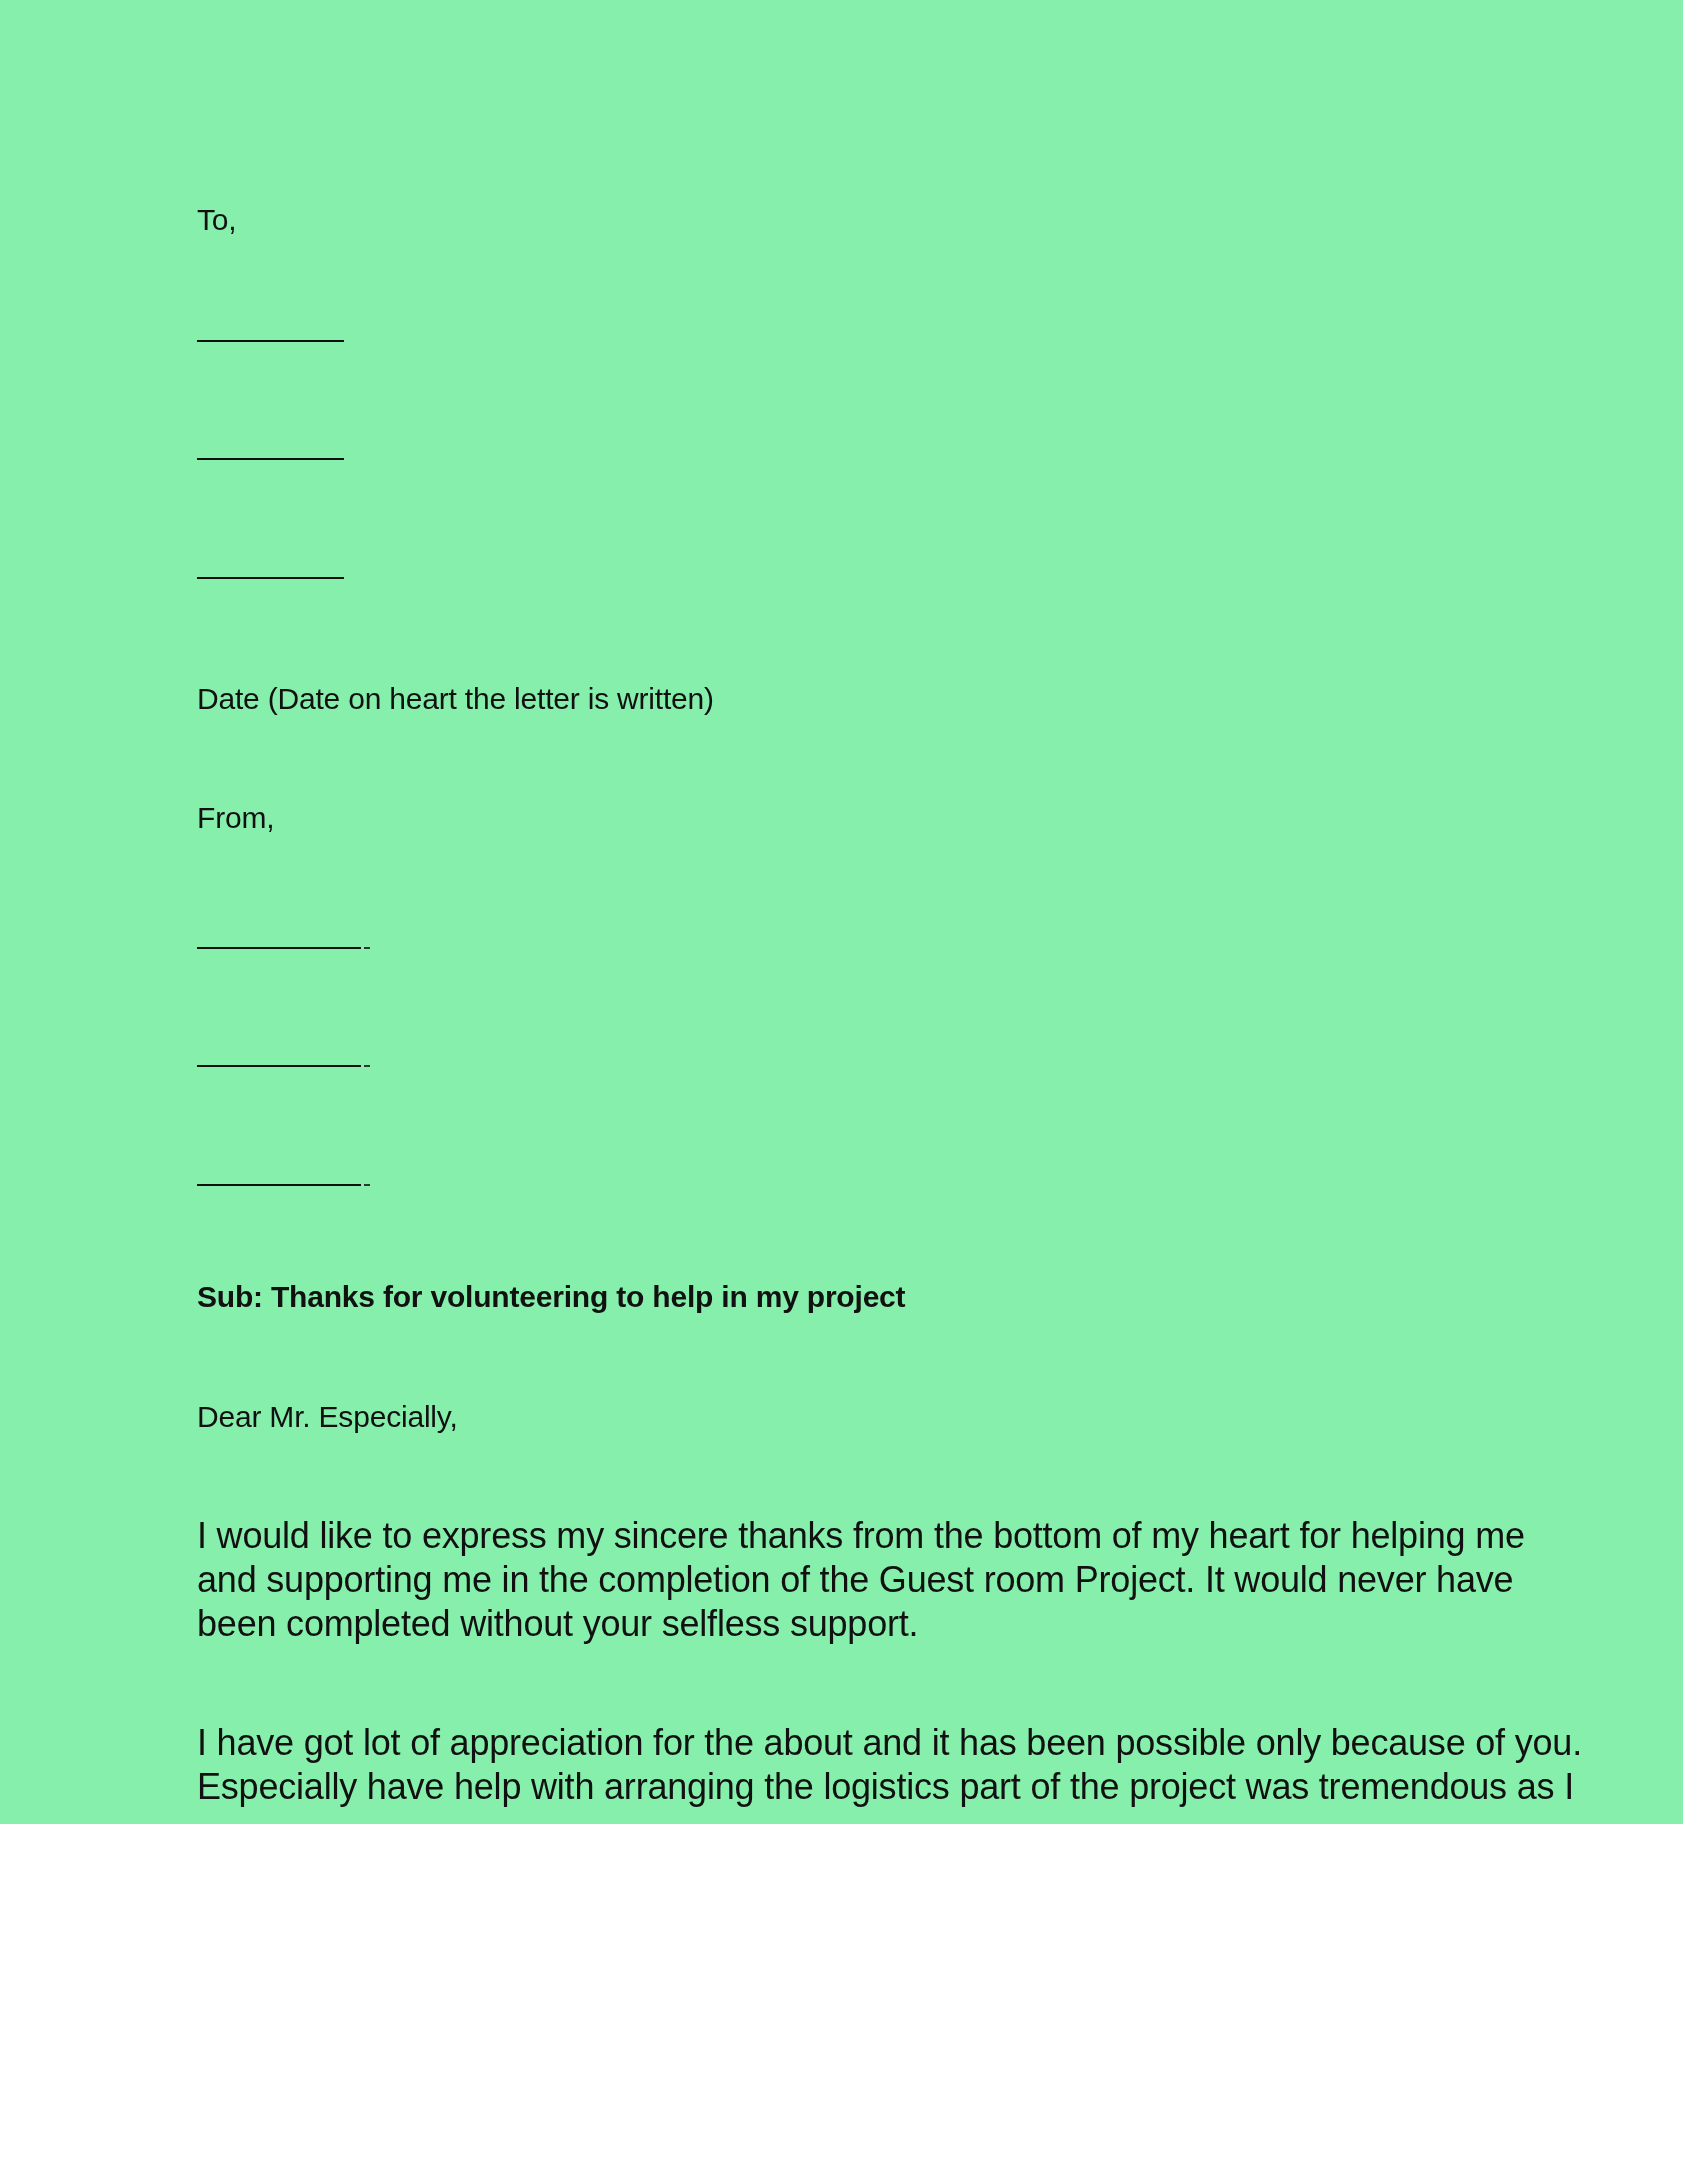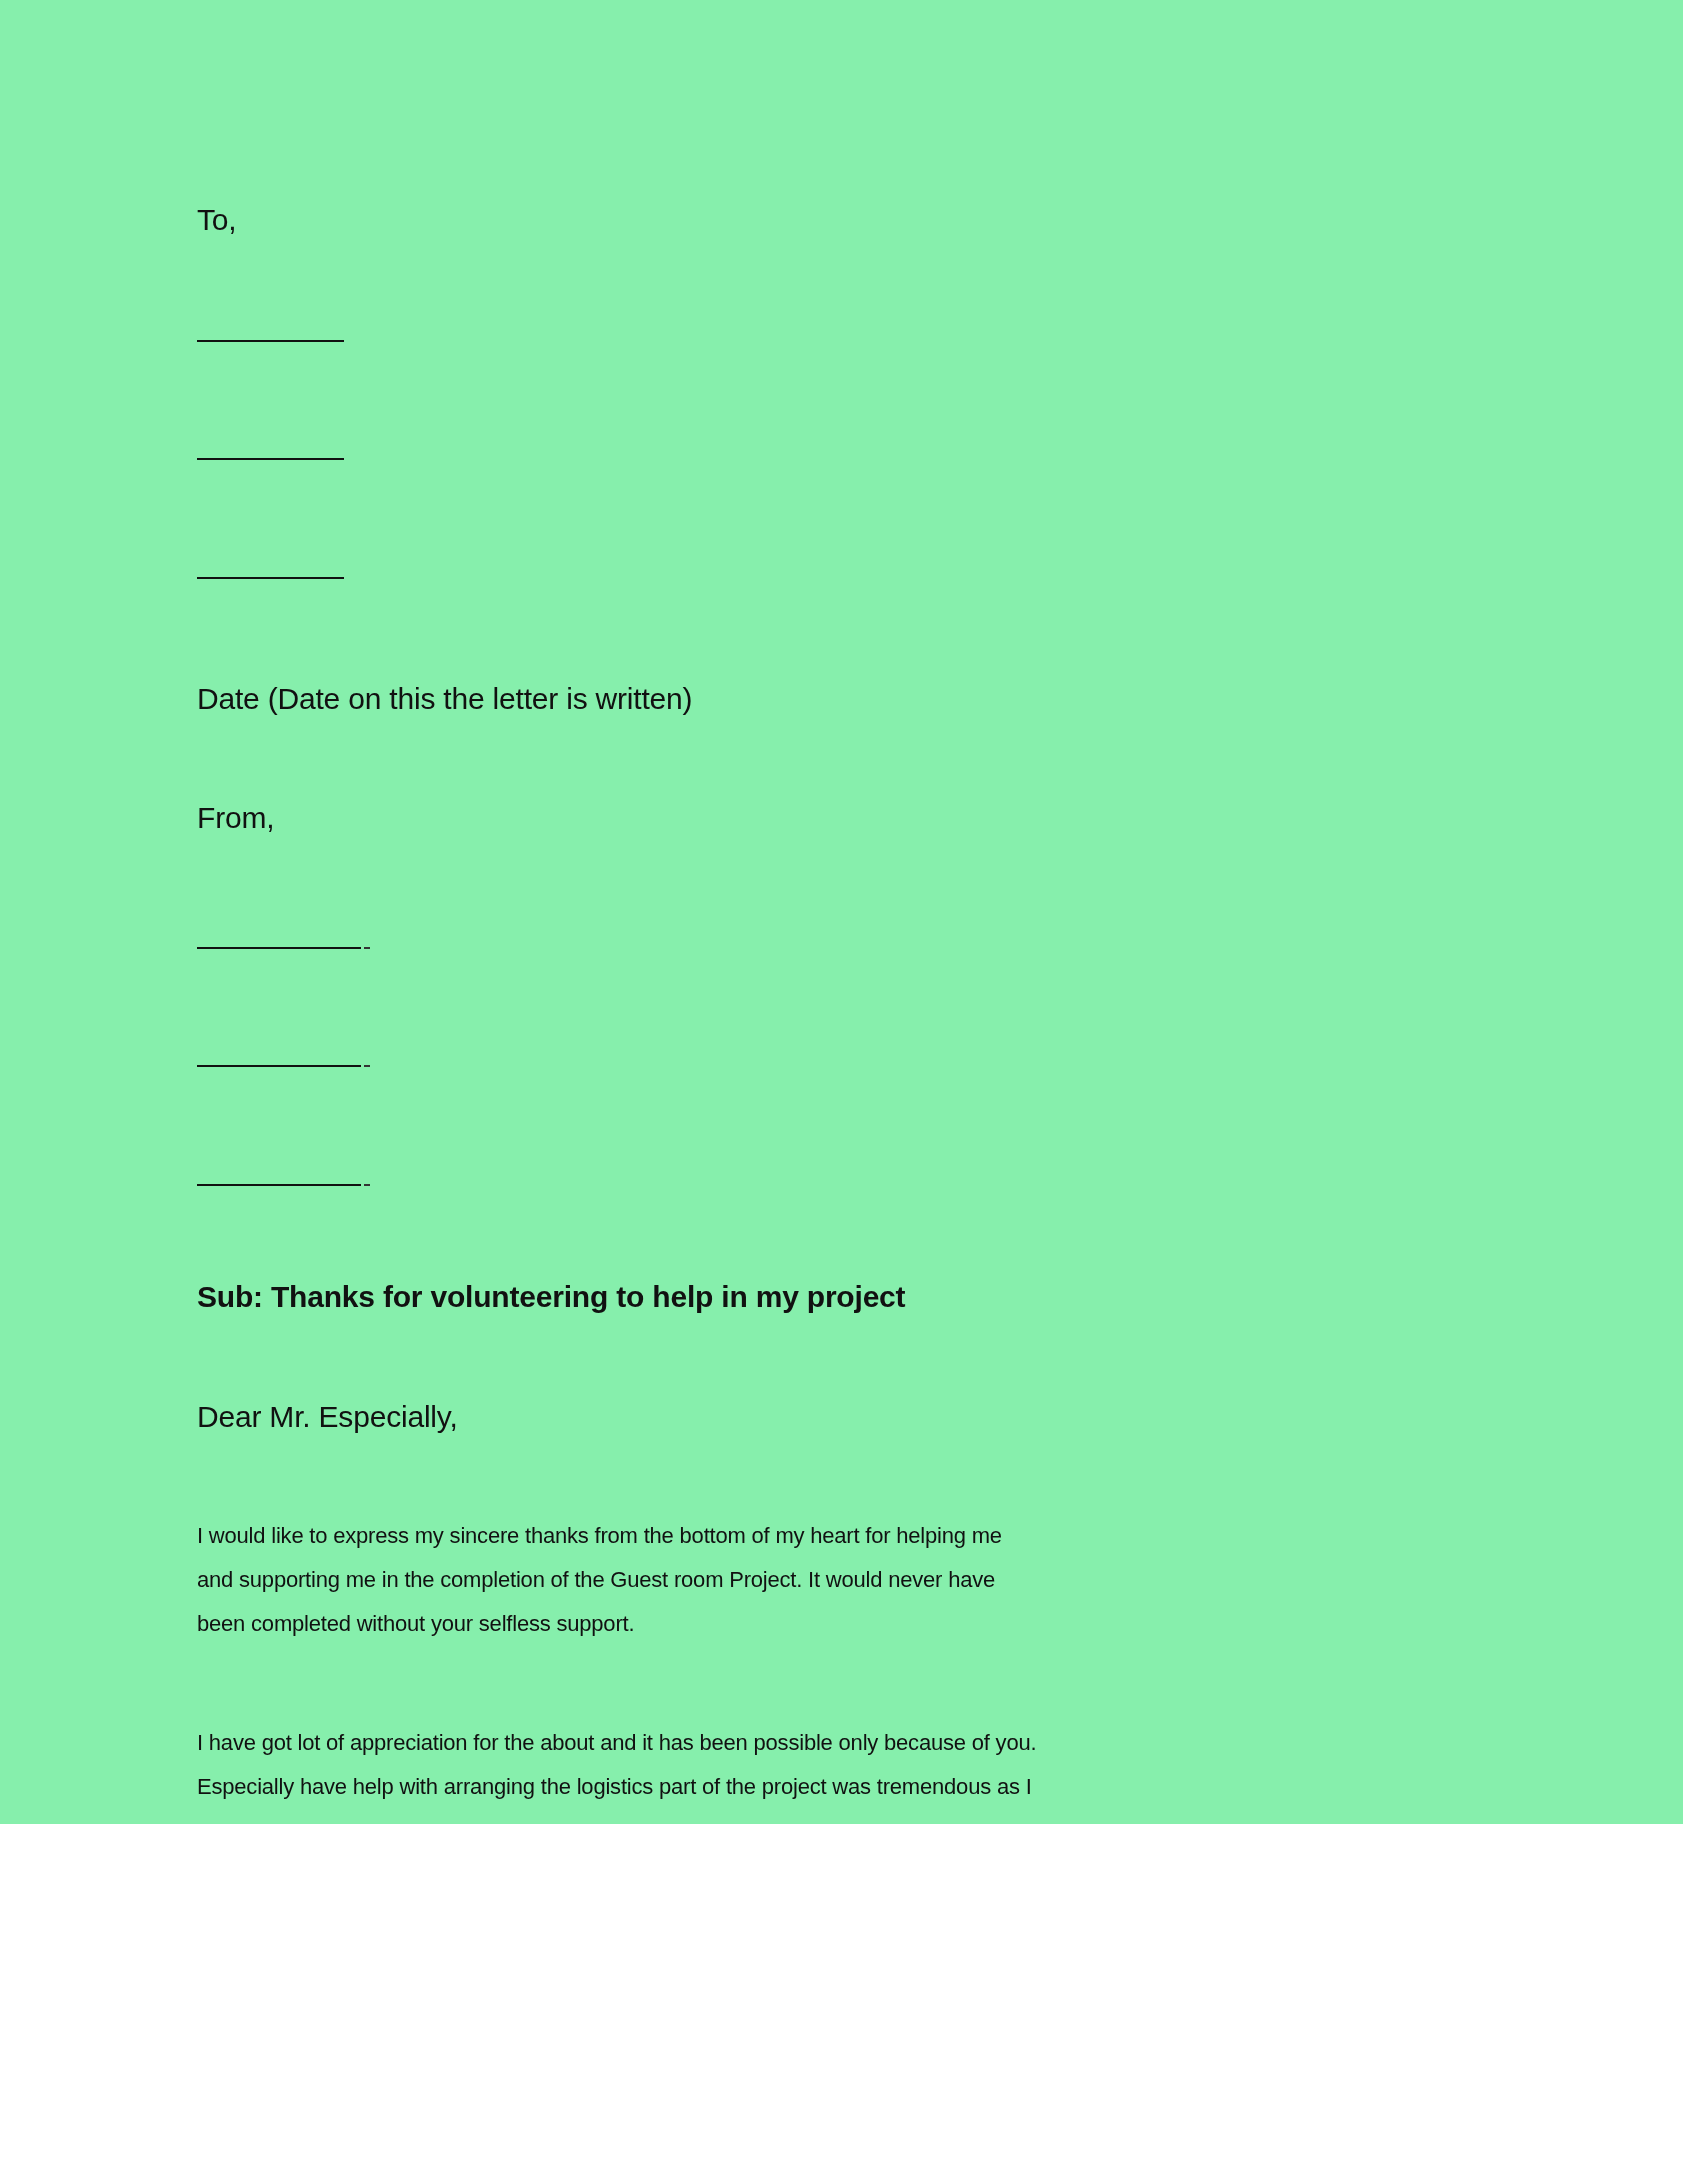--- a/index.html
+++ b/index.html
@@ -3,35 +3,35 @@
 <meta charset="utf-8">
 <style>
   html, body { margin: 0; padding: 0; background: #ffffff; }
   body { width: 1683px; height: 2178px; position: relative; overflow: hidden;
          font-family: "Liberation Sans", sans-serif; color: #111111; }
   .page { position: absolute; left: 0; top: 0; width: 1683px; height: 1824px; background: #86efac; }
   .t { position: absolute; left: 197px; font-size: 30px; line-height: 44px; white-space: nowrap; letter-spacing: -0.2px; }
   .b { font-weight: bold; }
   .blank { position: absolute; left: 197px; height: 2px; background: #111111; }
   .dash { position: absolute; height: 2px; width: 6px; background: #333333; }
-  .para { position: absolute; left: 197px; font-size: 22px; line-height: 44px; letter-spacing: -0.2px; white-space: nowrap; }
+  .para { position: absolute; left: 197px; font-size: 36px; line-height: 44px; letter-spacing: -0.2px; white-space: nowrap; }
   .para span { display: block; }
 </style>
 </head>
 <body>
 
 <div class="page">
 
   <div class="t" style="top:198px;">To,</div>
 
   <div class="blank" style="top:340px; width:147px;"></div>
   <div class="blank" style="top:458px; width:147px;"></div>
   <div class="blank" style="top:577px; width:147px;"></div>
 
-  <div class="t" style="top:677px;">Date (Date on this the letter is written)</div>
+  <div class="t" style="top:677px;">Date (Date on heart the letter is written)</div>
 
   <div class="t" style="top:796px;text-align:right;">From,</div>
 
   <div class="blank" style="top:947px; width:164px;"></div>
   <div class="dash" style="top:947px; left:364px;"></div>
   <div class="blank" style="top:1065px; width:164px;"></div>
   <div class="dash" style="top:1065px; left:364px;"></div>
   <div class="blank" style="top:1184px; width:164px;"></div>
   <div class="dash" style="top:1184px; left:364px;"></div>
 

